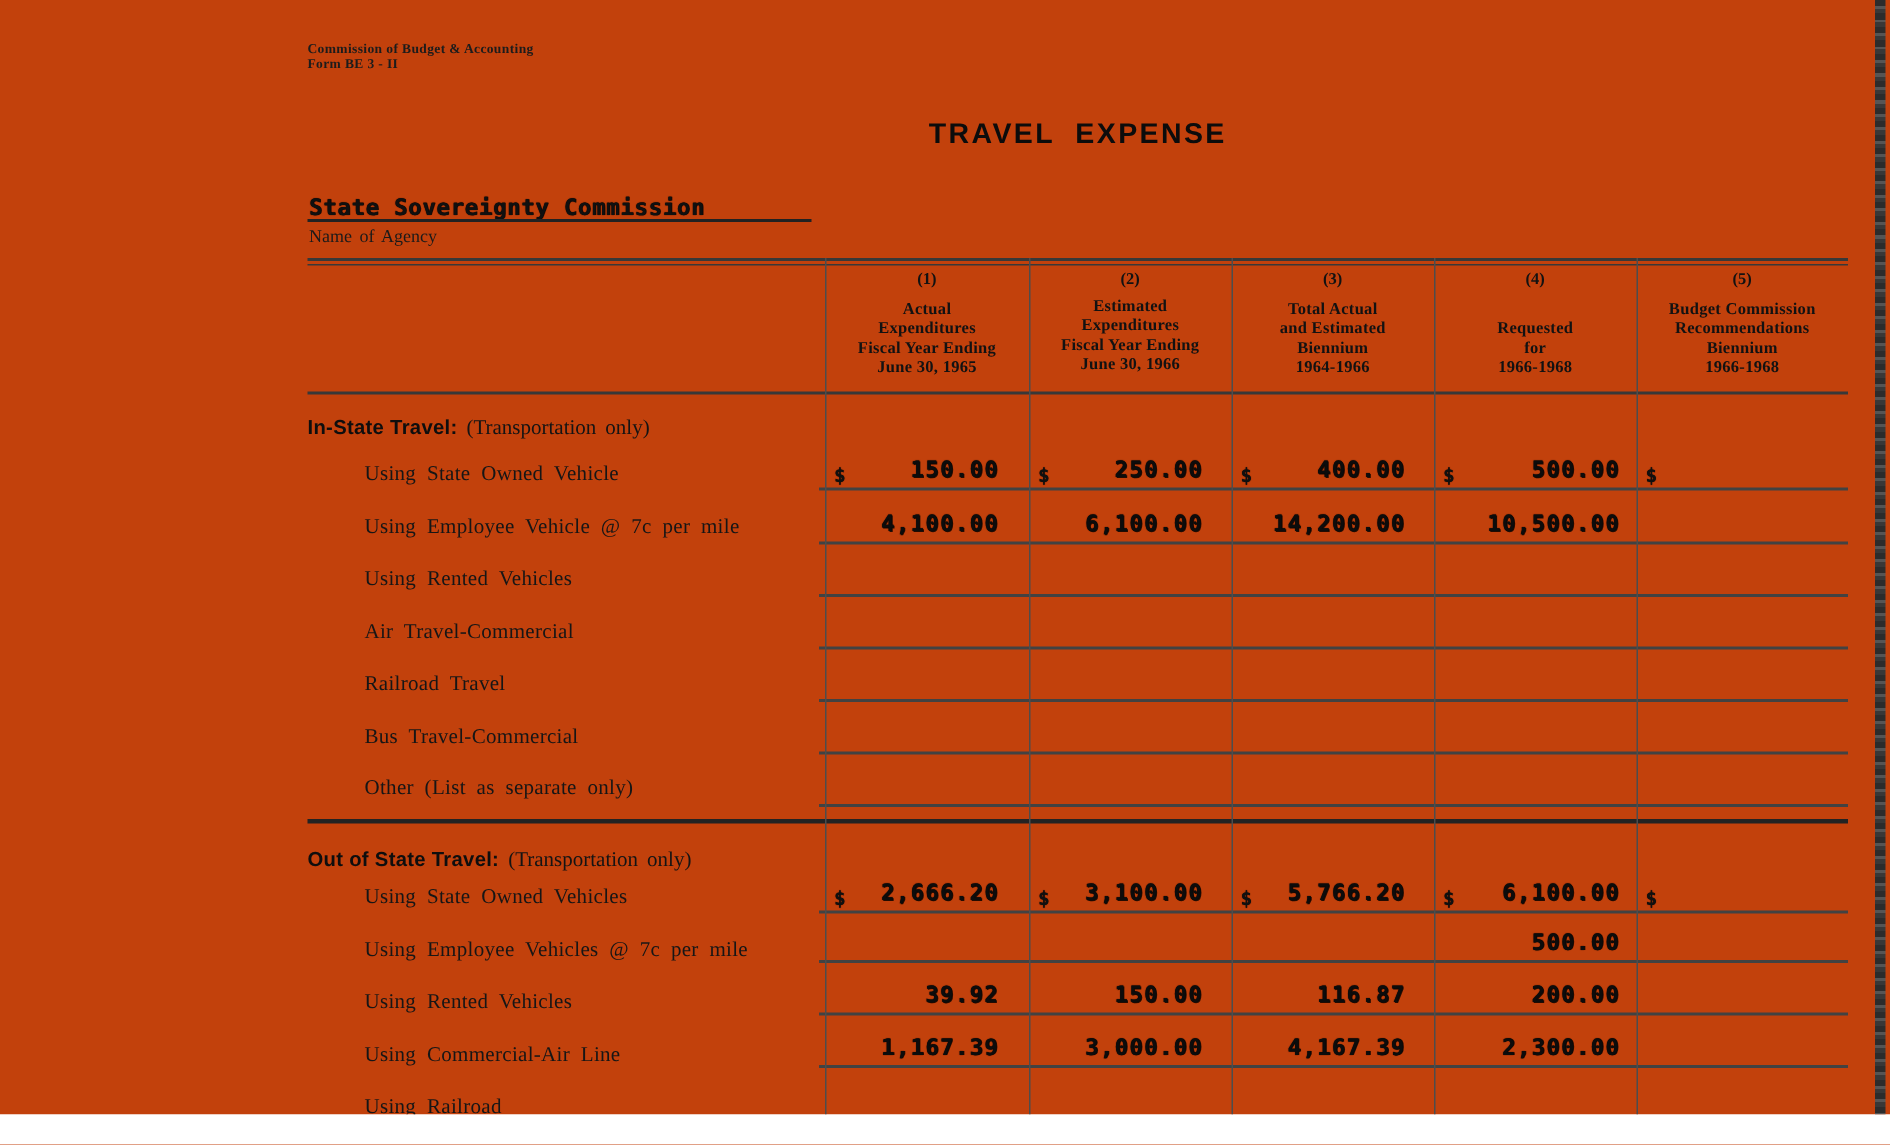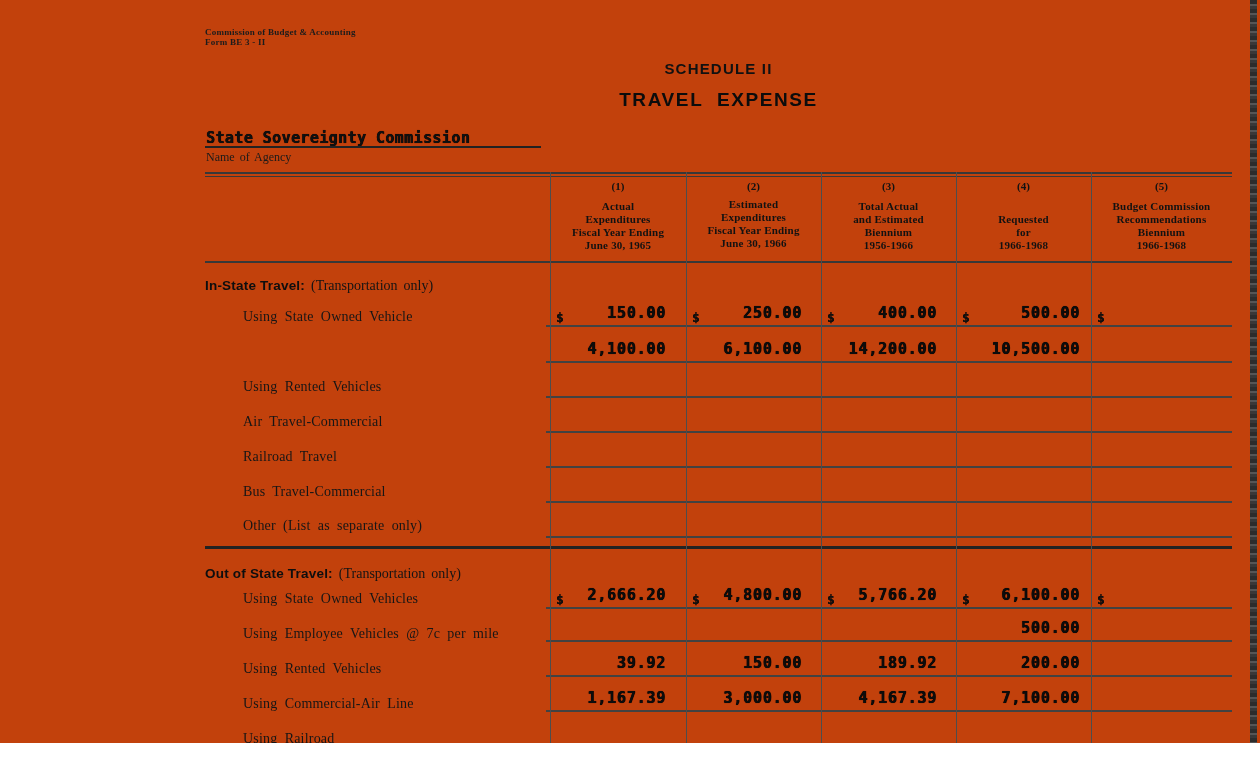--- a/index.html
+++ b/index.html
@@ -16,21 +16,21 @@
   
   .form-id {
     position:absolute; left:205px; top:27px;
     font:bold 9px "Liberation Serif", serif; line-height:10px; letter-spacing:.25px; color:#1c1c1c;
   }
   .schedule-title {
     position:absolute; left:205px; top:60px; width:1027px; text-align:center;
     font:bold 15px "Liberation Sans", sans-serif; letter-spacing:1.2px; color:#111;
   }
   .doc-title {
-    position:absolute; left:205px; top:89px; width:1027px; text-align:center;
+    position:absolute; left:205px; top:79px; width:1027px; text-align:center;
     font:bold 19px "Liberation Sans", sans-serif; letter-spacing:1.6px; word-spacing:7px; color:#0c0c0c;
   }
   .agency-name {
     position:absolute; left:206px; top:129px;
     font:bold 15px "DejaVu Sans Mono", monospace; letter-spacing:.4px; color:#101010;
     text-shadow:0 0 .7px #000, .5px .4px 0 rgba(0,0,0,.75);
   }
   .agency-underline { position:absolute; left:205px; top:146px; width:336px; height:2px; background:#222; }
   .agency-field-label {
     position:absolute; left:206px; top:150px;
@@ -73,21 +73,20 @@
 </head>
 <body>
 
 <div class="page">
 
   <div class="form-id">
     <div>Commission of Budget &amp; Accounting</div>
     <div>Form BE 3 - II</div>
   </div>
 
-  <div class="schedule-title">SCHEDULE II</div>
   <div class="doc-title">TRAVEL EXPENSE</div>
 
   <div class="agency-name">State Sovereignty Commission</div>
   <div class="agency-underline"></div>
   <div class="agency-field-label">Name of Agency</div>
 
   <div class="hline full" style="top:172px"></div>
   <div class="hline full thin" style="top:176px"></div>
   <div class="hline full" style="top:261px"></div>
   <div class="hline full thick" style="top:546px"></div>
@@ -119,36 +118,37 @@
 June 30, 1965</div>
   <div class="hdr c2" style="top:180px">(2)</div>
   <div class="hdr c2 hdr-lines" style="top:198px">Estimated
 Expenditures
 Fiscal Year Ending
 June 30, 1966</div>
   <div class="hdr c3" style="top:180px">(3)</div>
   <div class="hdr c3 hdr-lines" style="top:200px">Total Actual
 and Estimated
 Biennium
-1956-1966</div>
+1964-1966</div>
   <div class="hdr c4" style="top:180px">(4)</div>
   <div class="hdr c4 hdr-lines" style="top:213px">Requested
 for
 1966-1968</div>
   <div class="hdr c5" style="top:180px">(5)</div>
   <div class="hdr c5 hdr-lines" style="top:200px">Budget Commission
 Recommendations
 Biennium
 1966-1968</div>
 
   <div class="section-label" style="top:276px">
     <span class="bold">In-State Travel:</span><span class="rest">(Transportation only)</span>
   </div>
 
   <div class="row-label" style="top:309px">Using State Owned Vehicle</div>
+  <div class="row-label" style="top:344px">Using Employee Vehicle @ 7c per mile</div>
   <div class="row-label" style="top:379px">Using Rented Vehicles</div>
   <div class="row-label" style="top:414px">Air Travel-Commercial</div>
   <div class="row-label" style="top:449px">Railroad Travel</div>
   <div class="row-label" style="top:484px">Bus Travel-Commercial</div>
   <div class="row-label" style="top:518px">Other (List as separate only)</div>
 
   <span class="dollar" style="left:556px; top:310px">$</span>
   <span class="dollar" style="left:692px; top:310px">$</span>
   <span class="dollar" style="left:827px; top:310px">$</span>
   <span class="dollar" style="left:962px; top:310px">$</span>
@@ -172,31 +172,31 @@
   <div class="row-label" style="top:661px">Using Rented Vehicles</div>
   <div class="row-label" style="top:696px">Using Commercial-Air Line</div>
   <div class="row-label" style="top:731px">Using Railroad</div>
 
   <span class="dollar" style="left:556px; top:592px">$</span>
   <span class="dollar" style="left:692px; top:592px">$</span>
   <span class="dollar" style="left:827px; top:592px">$</span>
   <span class="dollar" style="left:962px; top:592px">$</span>
   <span class="dollar" style="left:1097px; top:592px">$</span>
   <div class="val v1" style="top:586px">2,666.20</div>
-  <div class="val v2" style="top:586px">4,800.00</div>
+  <div class="val v2" style="top:586px">3,100.00</div>
   <div class="val v3" style="top:586px">5,766.20</div>
   <div class="val v4" style="top:586px">6,100.00</div>
 
   <div class="val v4" style="top:619px">500.00</div>
 
   <div class="val v1" style="top:654px">39.92</div>
   <div class="val v2" style="top:654px">150.00</div>
-  <div class="val v3" style="top:654px">189.92</div>
+  <div class="val v3" style="top:654px">116.87</div>
   <div class="val v4" style="top:654px">200.00</div>
 
   <div class="val v1" style="top:689px">1,167.39</div>
   <div class="val v2" style="top:689px">3,000.00</div>
   <div class="val v3" style="top:689px">4,167.39</div>
-  <div class="val v4" style="top:689px">7,100.00</div>
+  <div class="val v4" style="top:689px">2,300.00</div>
 
   <div class="scan-edge"></div>
 
 </div>
 
 </body></html>

